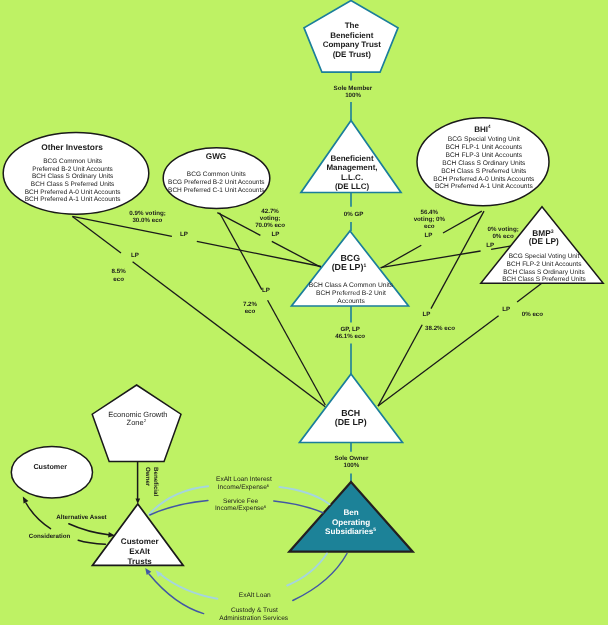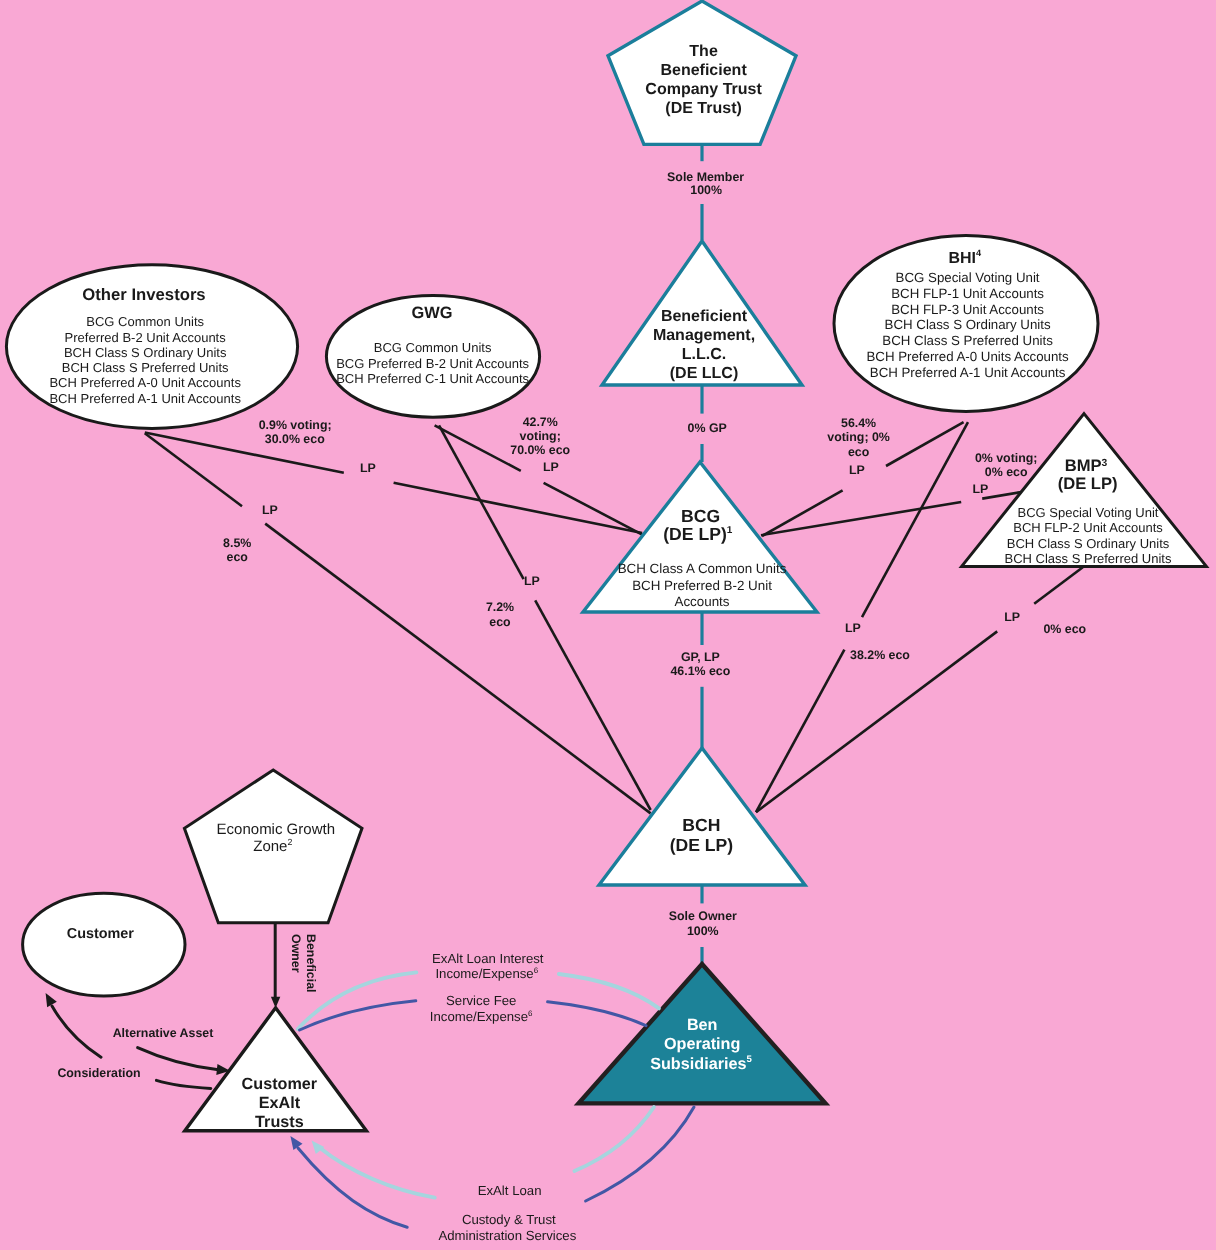--- a/index.html
+++ b/index.html
@@ -1,18 +1,18 @@
 <!DOCTYPE html>
 <html><head>
 <meta charset="utf-8">
 <style>
   html,body{margin:0;padding:0;background:#ffffff;}
   body{width:608px;height:625px;overflow:hidden;
        font-family:"Liberation Sans",sans-serif;}
-  #root{position:relative;width:608px;height:625px;background:#f9a8d4;overflow:hidden;}
+  #root{position:relative;width:608px;height:625px;background:#bef264;overflow:hidden;}
   svg#chart{position:absolute;top:0;left:0;display:block;}
   #chart text{font-family:"Liberation Sans",sans-serif;
     -webkit-font-smoothing:antialiased;text-rendering:geometricPrecision;}
 </style>
 </head>
 <body>
 
 <div id="root">
 <svg id="chart" width="608" height="625" viewBox="0 0 608 625" xmlns="http://www.w3.org/2000/svg">
 <g>

